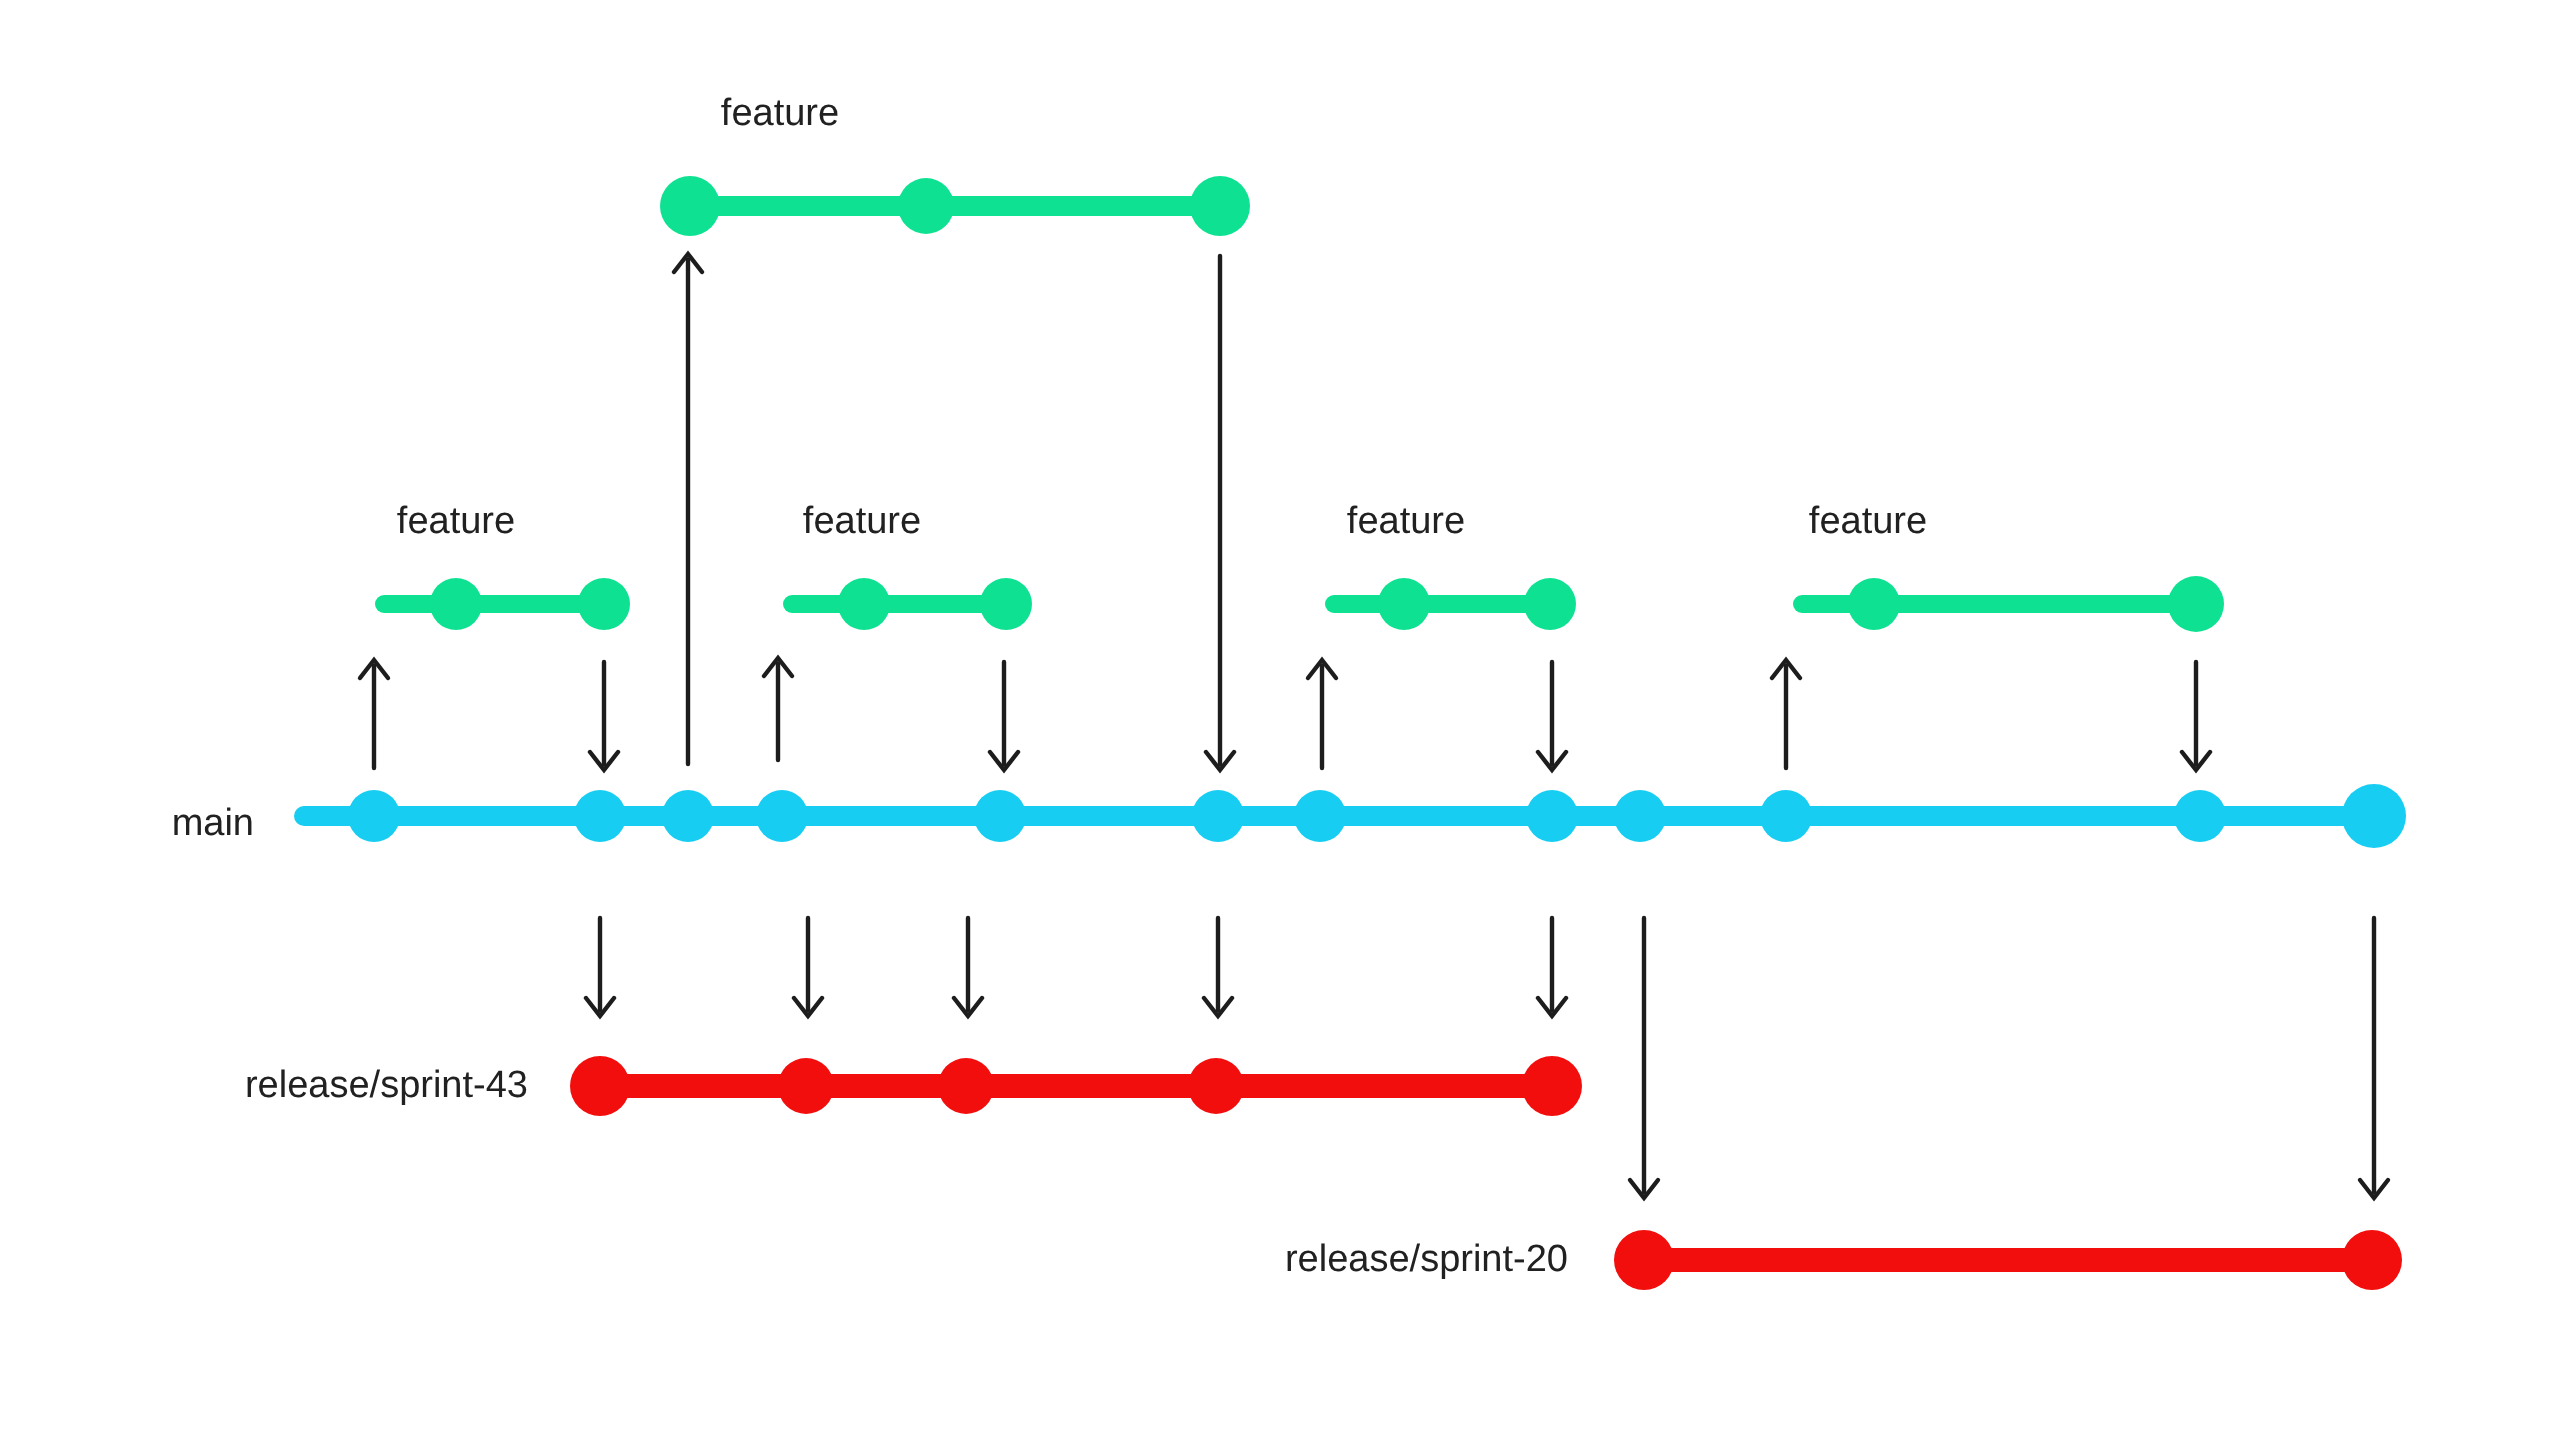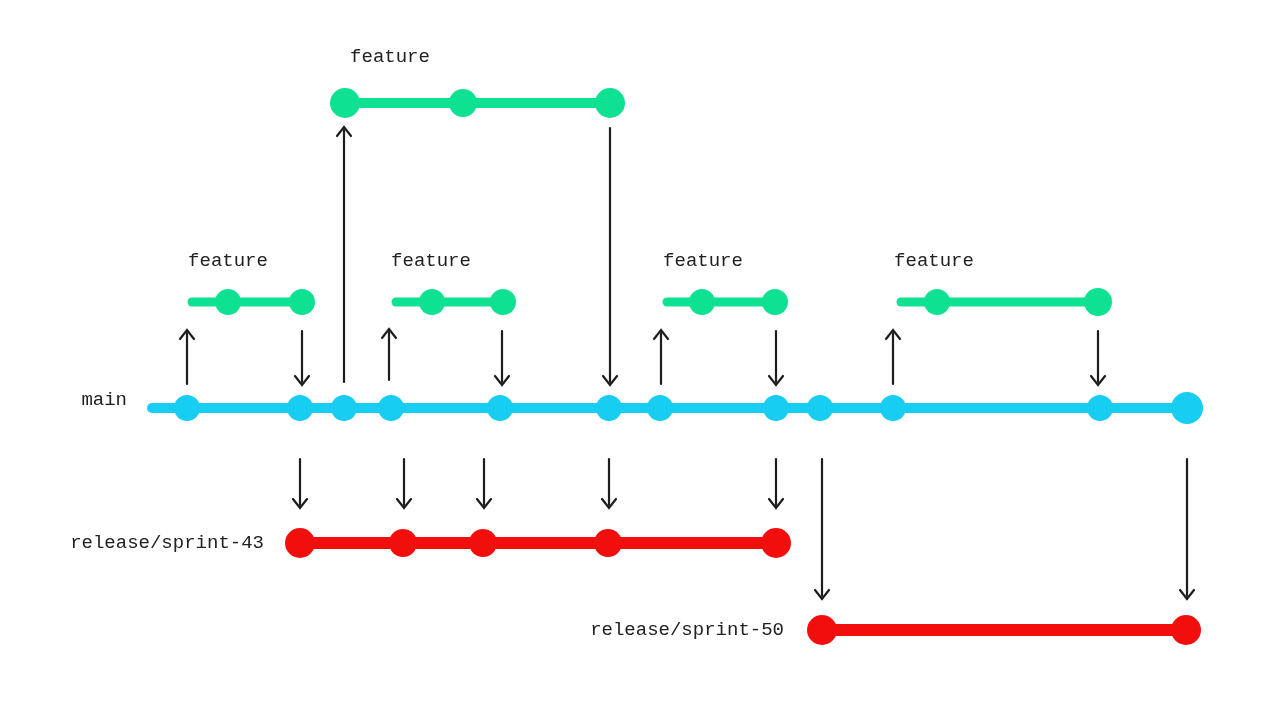--- a/index.html
+++ b/index.html
@@ -6,21 +6,21 @@
     margin: 0;
     padding: 0;
     background: #ffffff;
   }
   #canvas {
     position: relative;
     width: 1280px;
     height: 718px;
     background: #ffffff;
     overflow: hidden;
-    font-family: Liberation Mono, monospace;
+    font-family: Liberation Sans, sans-serif;
   }
   #diagram-svg {
     position: absolute;
     left: 0;
     top: 0;
   }
   .branch-label {
     position: absolute;
     font-size: 19px;
     line-height: 1;
@@ -158,17 +158,17 @@
         <circle cx="822" cy="630" r="15" fill="#f30e0e"></circle>
         <circle cx="1186" cy="630" r="15" fill="#f30e0e"></circle>
       </g>
     </svg>
   <div id="labels">
       <div class="branch-label anchor-middle" style="left: 390px; top: 57px; color: rgb(33, 33, 33);">feature</div>
       <div class="branch-label anchor-middle" style="left: 228px; top: 261px; color: rgb(33, 33, 33);">feature</div>
       <div class="branch-label anchor-middle" style="left: 431px; top: 261px; color: rgb(33, 33, 33);">feature</div>
       <div class="branch-label anchor-middle" style="left: 703px; top: 261px; color: rgb(33, 33, 33);">feature</div>
       <div class="branch-label anchor-middle" style="left: 934px; top: 261px; color: rgb(33, 33, 33);">feature</div>
-      <div class="branch-label anchor-end" style="left: 127px; top: 400px; color: rgb(33, 33, 33);">main</div>
+      <div class="branch-label anchor-end" style="left: 127px; top: 412px; color: rgb(33, 33, 33);">main</div>
       <div class="branch-label anchor-end" style="left: 264px; top: 543px; color: rgb(33, 33, 33);">release/sprint-43</div>
-      <div class="branch-label anchor-end" style="left: 784px; top: 630px; color: rgb(33, 33, 33);">release/sprint-50</div>
+      <div class="branch-label anchor-end" style="left: 784px; top: 630px; color: rgb(33, 33, 33);">release/sprint-20</div>
     </div>
 </div>
 
 </body></html>

